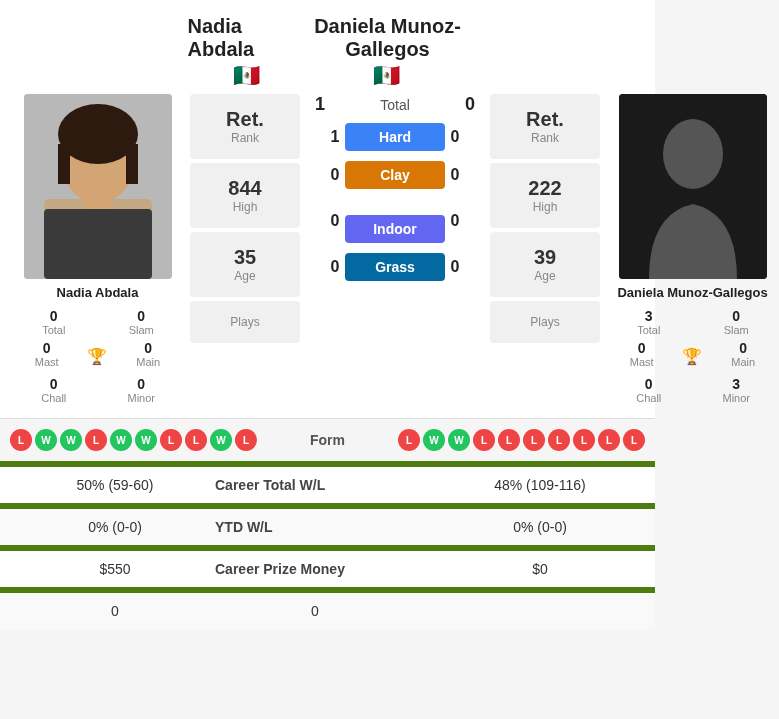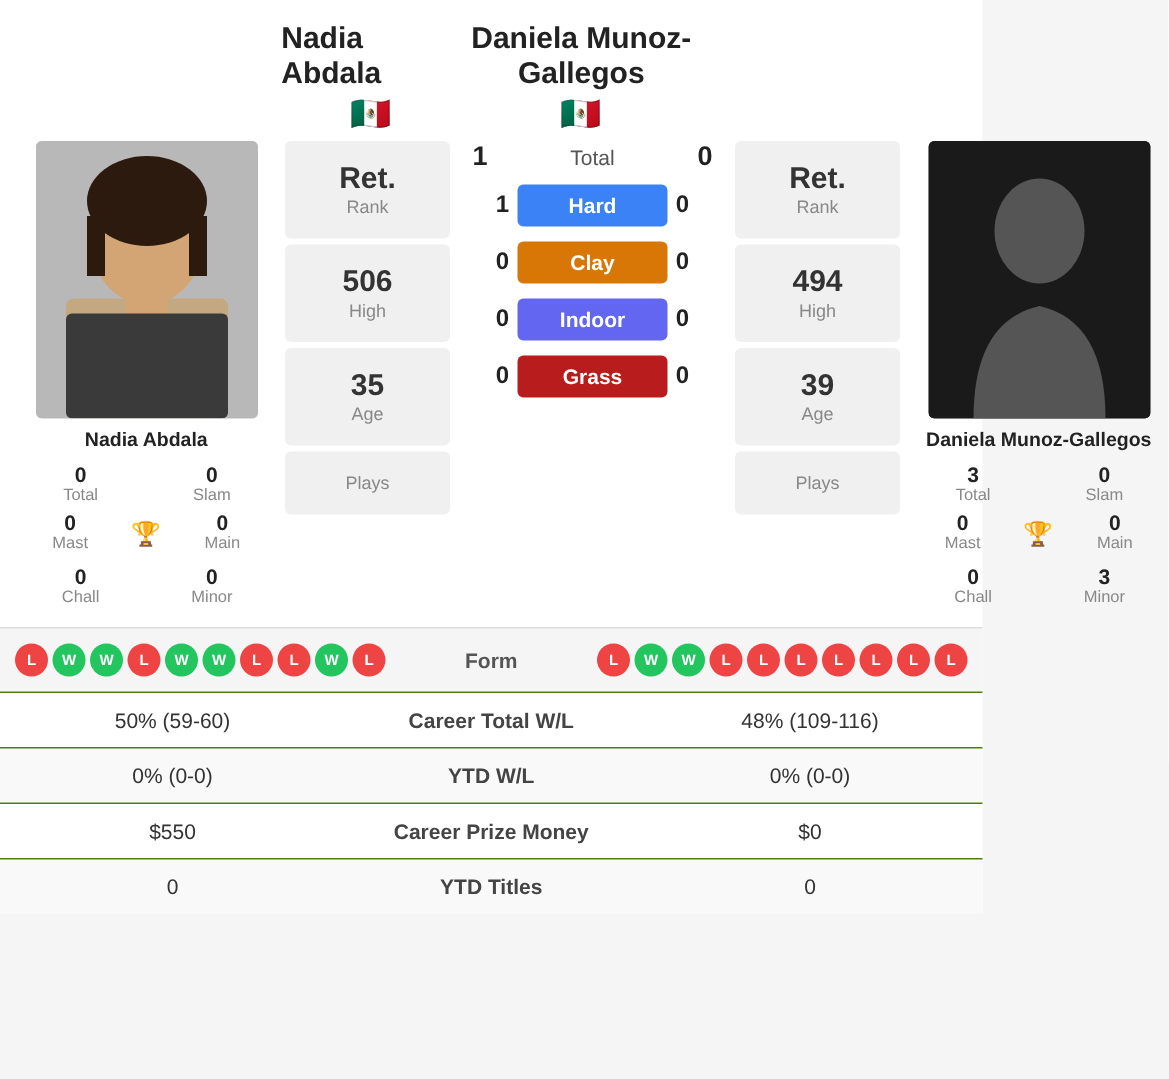--- a/index.html
+++ b/index.html
@@ -137,22 +137,22 @@
       font-weight: bold;
       font-size: 14px;
       border: none;
       min-width: 100px;
       text-align: center;
       cursor: pointer;
     }
 
     .btn-hard { background: #3b82f6; }
     .btn-clay { background: #d97706; }
-    .btn-indoor { background: #6366f1; }
-    .btn-grass { background: #b91c1c; }
+    .btn-indoor { background: #6366f1; margin-top: 16px; }
+    .btn-grass { background: #0369a1; }
 
     
     .player-right {
       display: flex;
       flex-direction: column;
       align-items: center;
       width: 175px;
       flex-shrink: 0;
     }
 
@@ -199,38 +199,37 @@
 
     
     .stats-table {
       width: 100%;
     }
 
     .stats-row {
       display: flex;
       align-items: center;
       padding: 10px 15px;
-      border-top: 1px solid #4d7c0f;
+      border-top: 6px solid #4d7c0f;
       background: #fff;
     }
 
     .stats-row:nth-child(even) {
       background: #f9f9f9;
     }
 
     .stats-left-val {
       width: 200px;
       text-align: center;
       font-size: 14px;
       color: #333;
     }
 
     .stats-center-label {
       flex: 1;
-      text-align: center;
       font-size: 14px;
       font-weight: bold;
       color: #444;
     }
 
     .stats-right-val {
       width: 200px;
       text-align: center;
       font-size: 14px;
       color: #333;
@@ -380,21 +379,21 @@
         </div>
       </div>
     </div>
 
     <div class="left-stats-col">
       <div class="stat-box">
         <span class="stat-box-val">Ret.</span>
         <span class="stat-box-lbl">Rank</span>
       </div>
       <div class="stat-box">
-        <span class="stat-box-val">506</span>
+        <span class="stat-box-val">844</span>
         <span class="stat-box-lbl">High</span>
       </div>
       <div class="stat-box">
         <span class="stat-box-val">35</span>
         <span class="stat-box-lbl">Age</span>
       </div>
       <div class="stat-box">
         <span class="stat-box-lbl">Plays</span>
       </div>
     </div>
@@ -434,21 +433,21 @@
         </div>
       </div>
     </div>
 
     <div class="right-stats-col">
       <div class="stat-box">
         <span class="stat-box-val">Ret.</span>
         <span class="stat-box-lbl">Rank</span>
       </div>
       <div class="stat-box">
-        <span class="stat-box-val">494</span>
+        <span class="stat-box-val">222</span>
         <span class="stat-box-lbl">High</span>
       </div>
       <div class="stat-box">
         <span class="stat-box-val">39</span>
         <span class="stat-box-lbl">Age</span>
       </div>
       <div class="stat-box">
         <span class="stat-box-lbl">Plays</span>
       </div>
     </div>
@@ -534,18 +533,17 @@
         <div class="stats-center-label">YTD W/L</div>
         <div class="stats-right-val">0% (0-0)</div>
       </div>
       <div class="stats-row">
         <div class="stats-left-val">$550</div>
         <div class="stats-center-label">Career Prize Money</div>
         <div class="stats-right-val">$0</div>
       </div>
       <div class="stats-row">
         <div class="stats-left-val">0</div>
-        <div class="stats-center-label">YTD Titles</div>
         <div class="stats-right-val">0</div>
       </div>
     </div>
 
 </div>
 
 </body></html>

